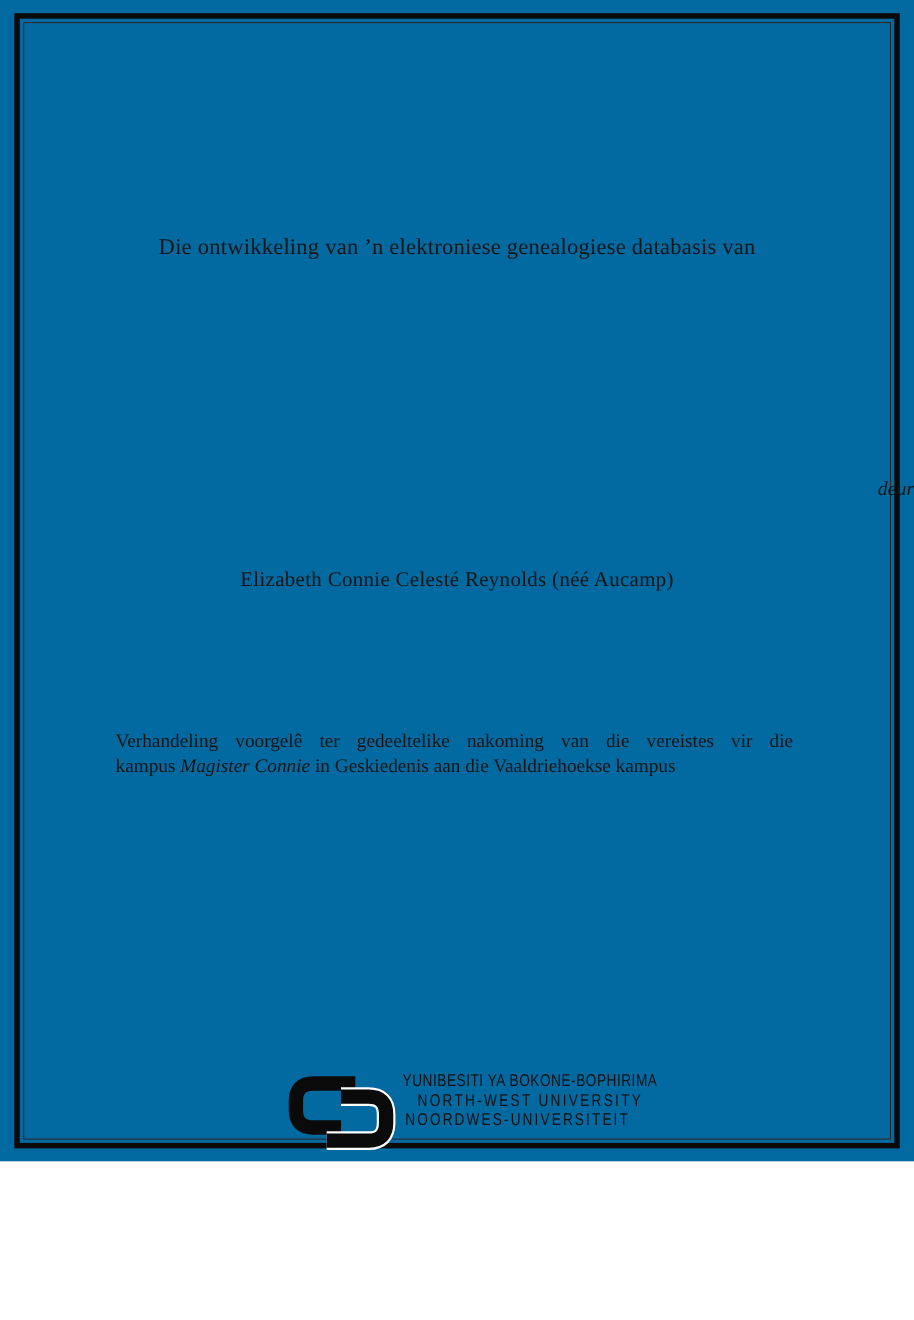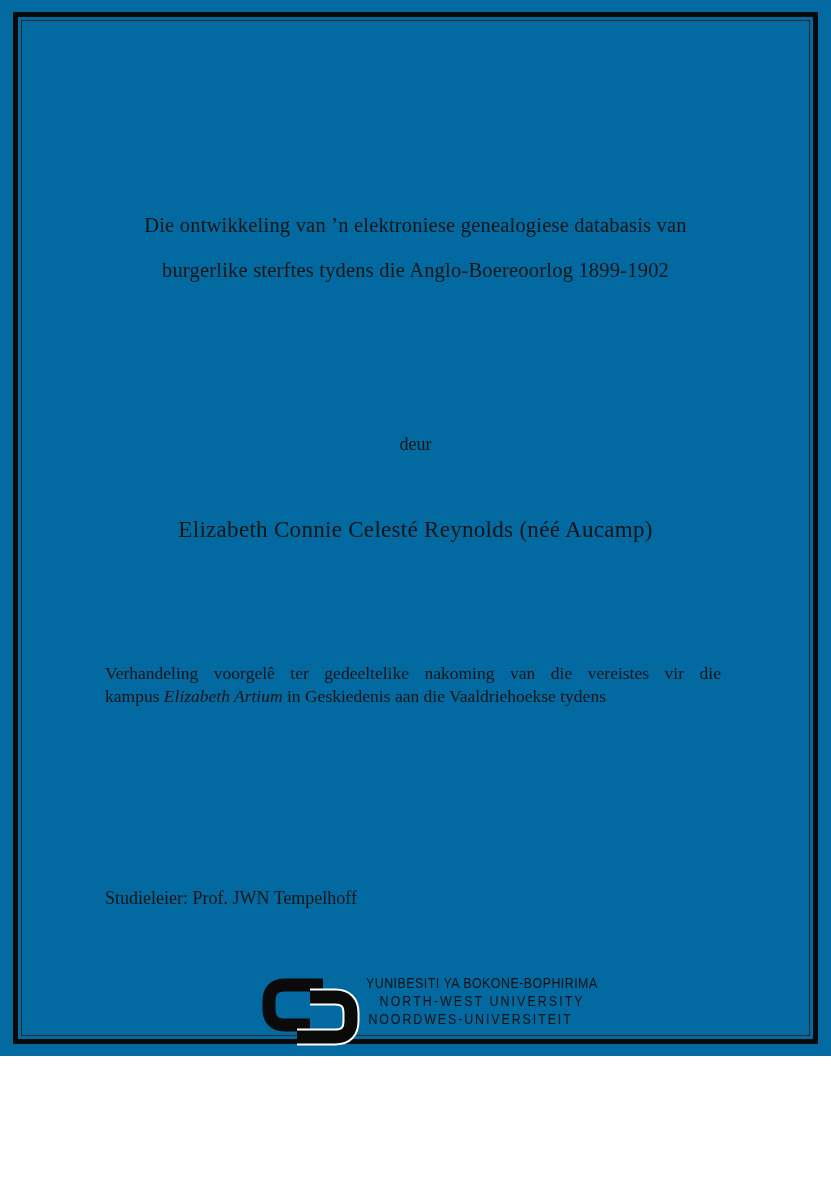--- a/index.html
+++ b/index.html
@@ -38,30 +38,31 @@
     text-align: center;
     font-size: 20.5px;
     line-height: 45px;
     letter-spacing: 0.2px;
   }
 
   .byline {
     position: absolute;
     top: 434px;
     left: 0; right: 0;
-    text-align: center;
+    text-align: right;
     font-size: 18px;
+    font-style: italic;
   }
 
   .author {
     position: absolute;
     top: 517px;
     left: 0; right: 0;
     text-align: center;
-    font-size: 23px;
+    font-size: 19px;
     letter-spacing: 0.3px;
   }
 
   .statement {
     position: absolute;
     top: 662px;
     left: 105px;
     width: 616px;
     font-size: 17.5px;
     line-height: 22.5px;
@@ -106,34 +107,32 @@
 </head>
 <body>
 
 <div class="page">
 
   <div class="frame-outer"></div>
   <div class="frame-inner"></div>
 
   <div class="title-block">
     <div>Die ontwikkeling van ’n elektroniese genealogiese databasis van</div>
-    <div>burgerlike sterftes tydens die Anglo-Boereoorlog 1899-1902</div>
   </div>
 
   <div class="byline">deur</div>
 
   <div class="author">Elizabeth Connie Celesté Reynolds (néé Aucamp)</div>
 
   <div class="statement">
     <div class="justified">Verhandeling voorgelê ter gedeeltelike nakoming van die vereistes vir die</div>
-    <div><span>kampus </span><span class="italic">Elizabeth Artium</span><span> in Geskiedenis aan die Vaaldriehoekse tydens</span></div>
+    <div><span>kampus </span><span class="italic">Magister Connie</span><span> in Geskiedenis aan die Vaaldriehoekse kampus</span></div>
   </div>
 
   <div class="supervisor-block">
-    <div>Studieleier: Prof. JWN Tempelhoff</div>
   </div>
 
   <svg class="logo-mark" viewBox="0 0 106 76" aria-hidden="true">
     <path d="M66,12 H28 Q12,12 12,28 V36 Q12,52 28,52 H53" fill="none" stroke="#0a0a0a" stroke-width="13"></path>
     <path d="M40,64 H78 Q94,64 94,48 V40 Q94,24 78,24 H53" fill="none" stroke="#ffffff" stroke-width="17"></path>
     <path d="M40,64 H78 Q94,64 94,48 V40 Q94,24 78,24 H53" fill="none" stroke="#0a0a0a" stroke-width="13"></path>
   </svg>
 
   <div class="logo-text">
     <div class="l1">YUNIBESITI YA BOKONE-BOPHIRIMA</div>

